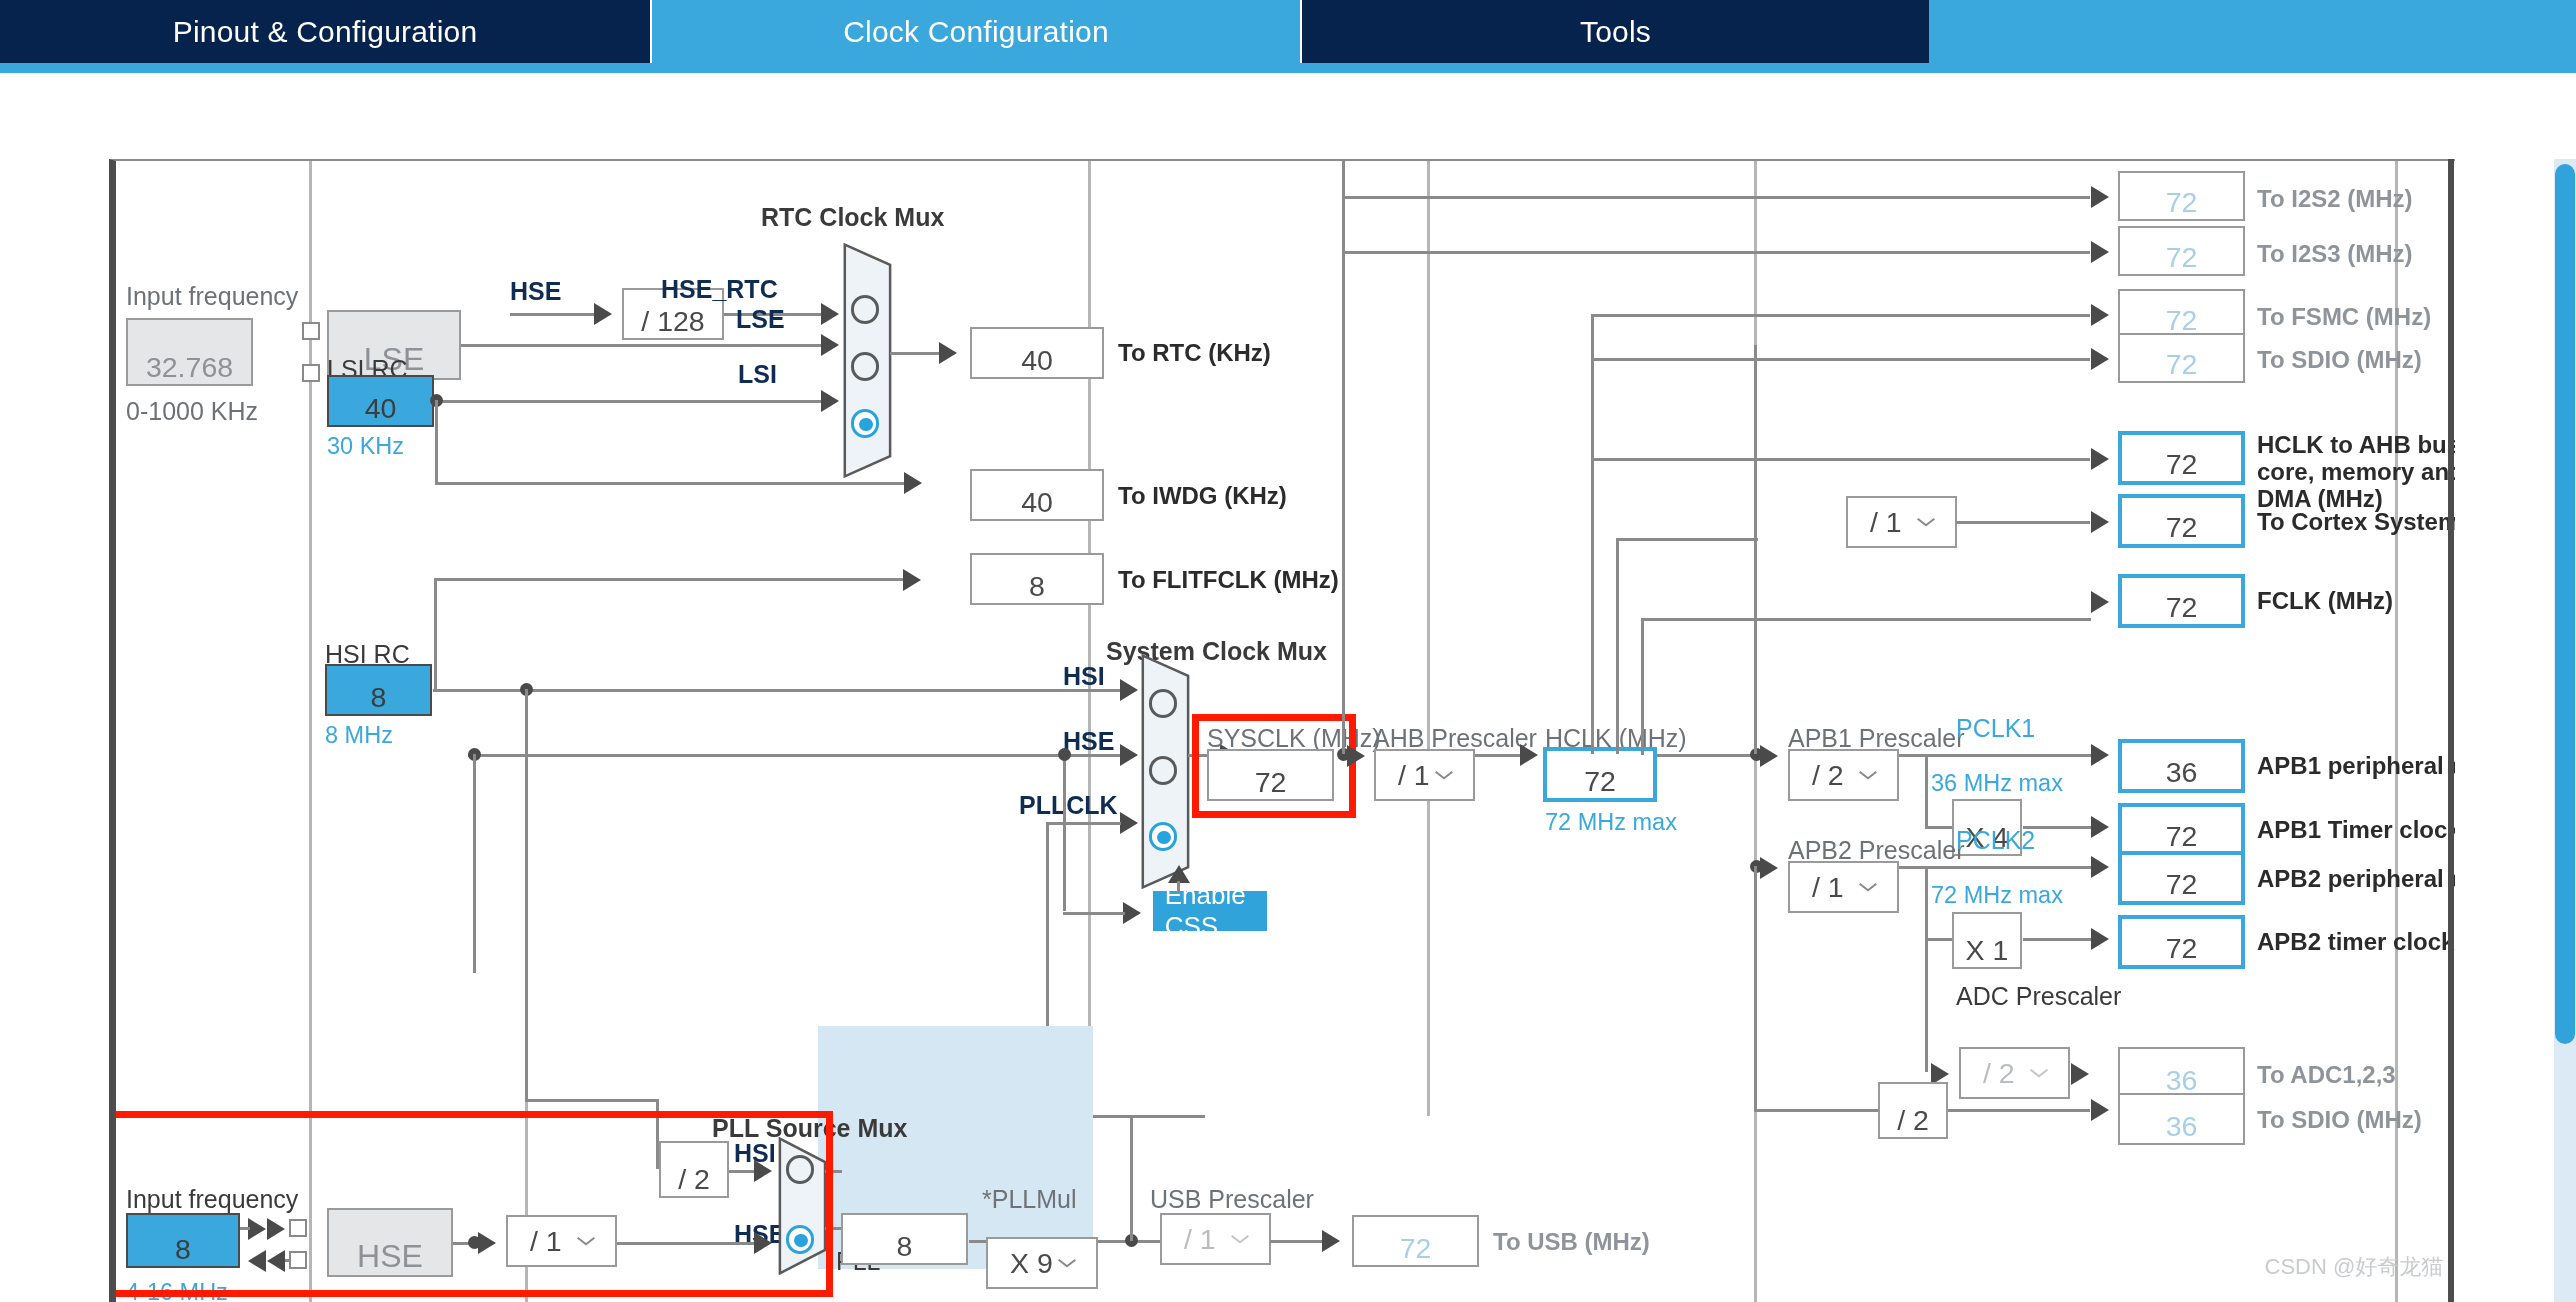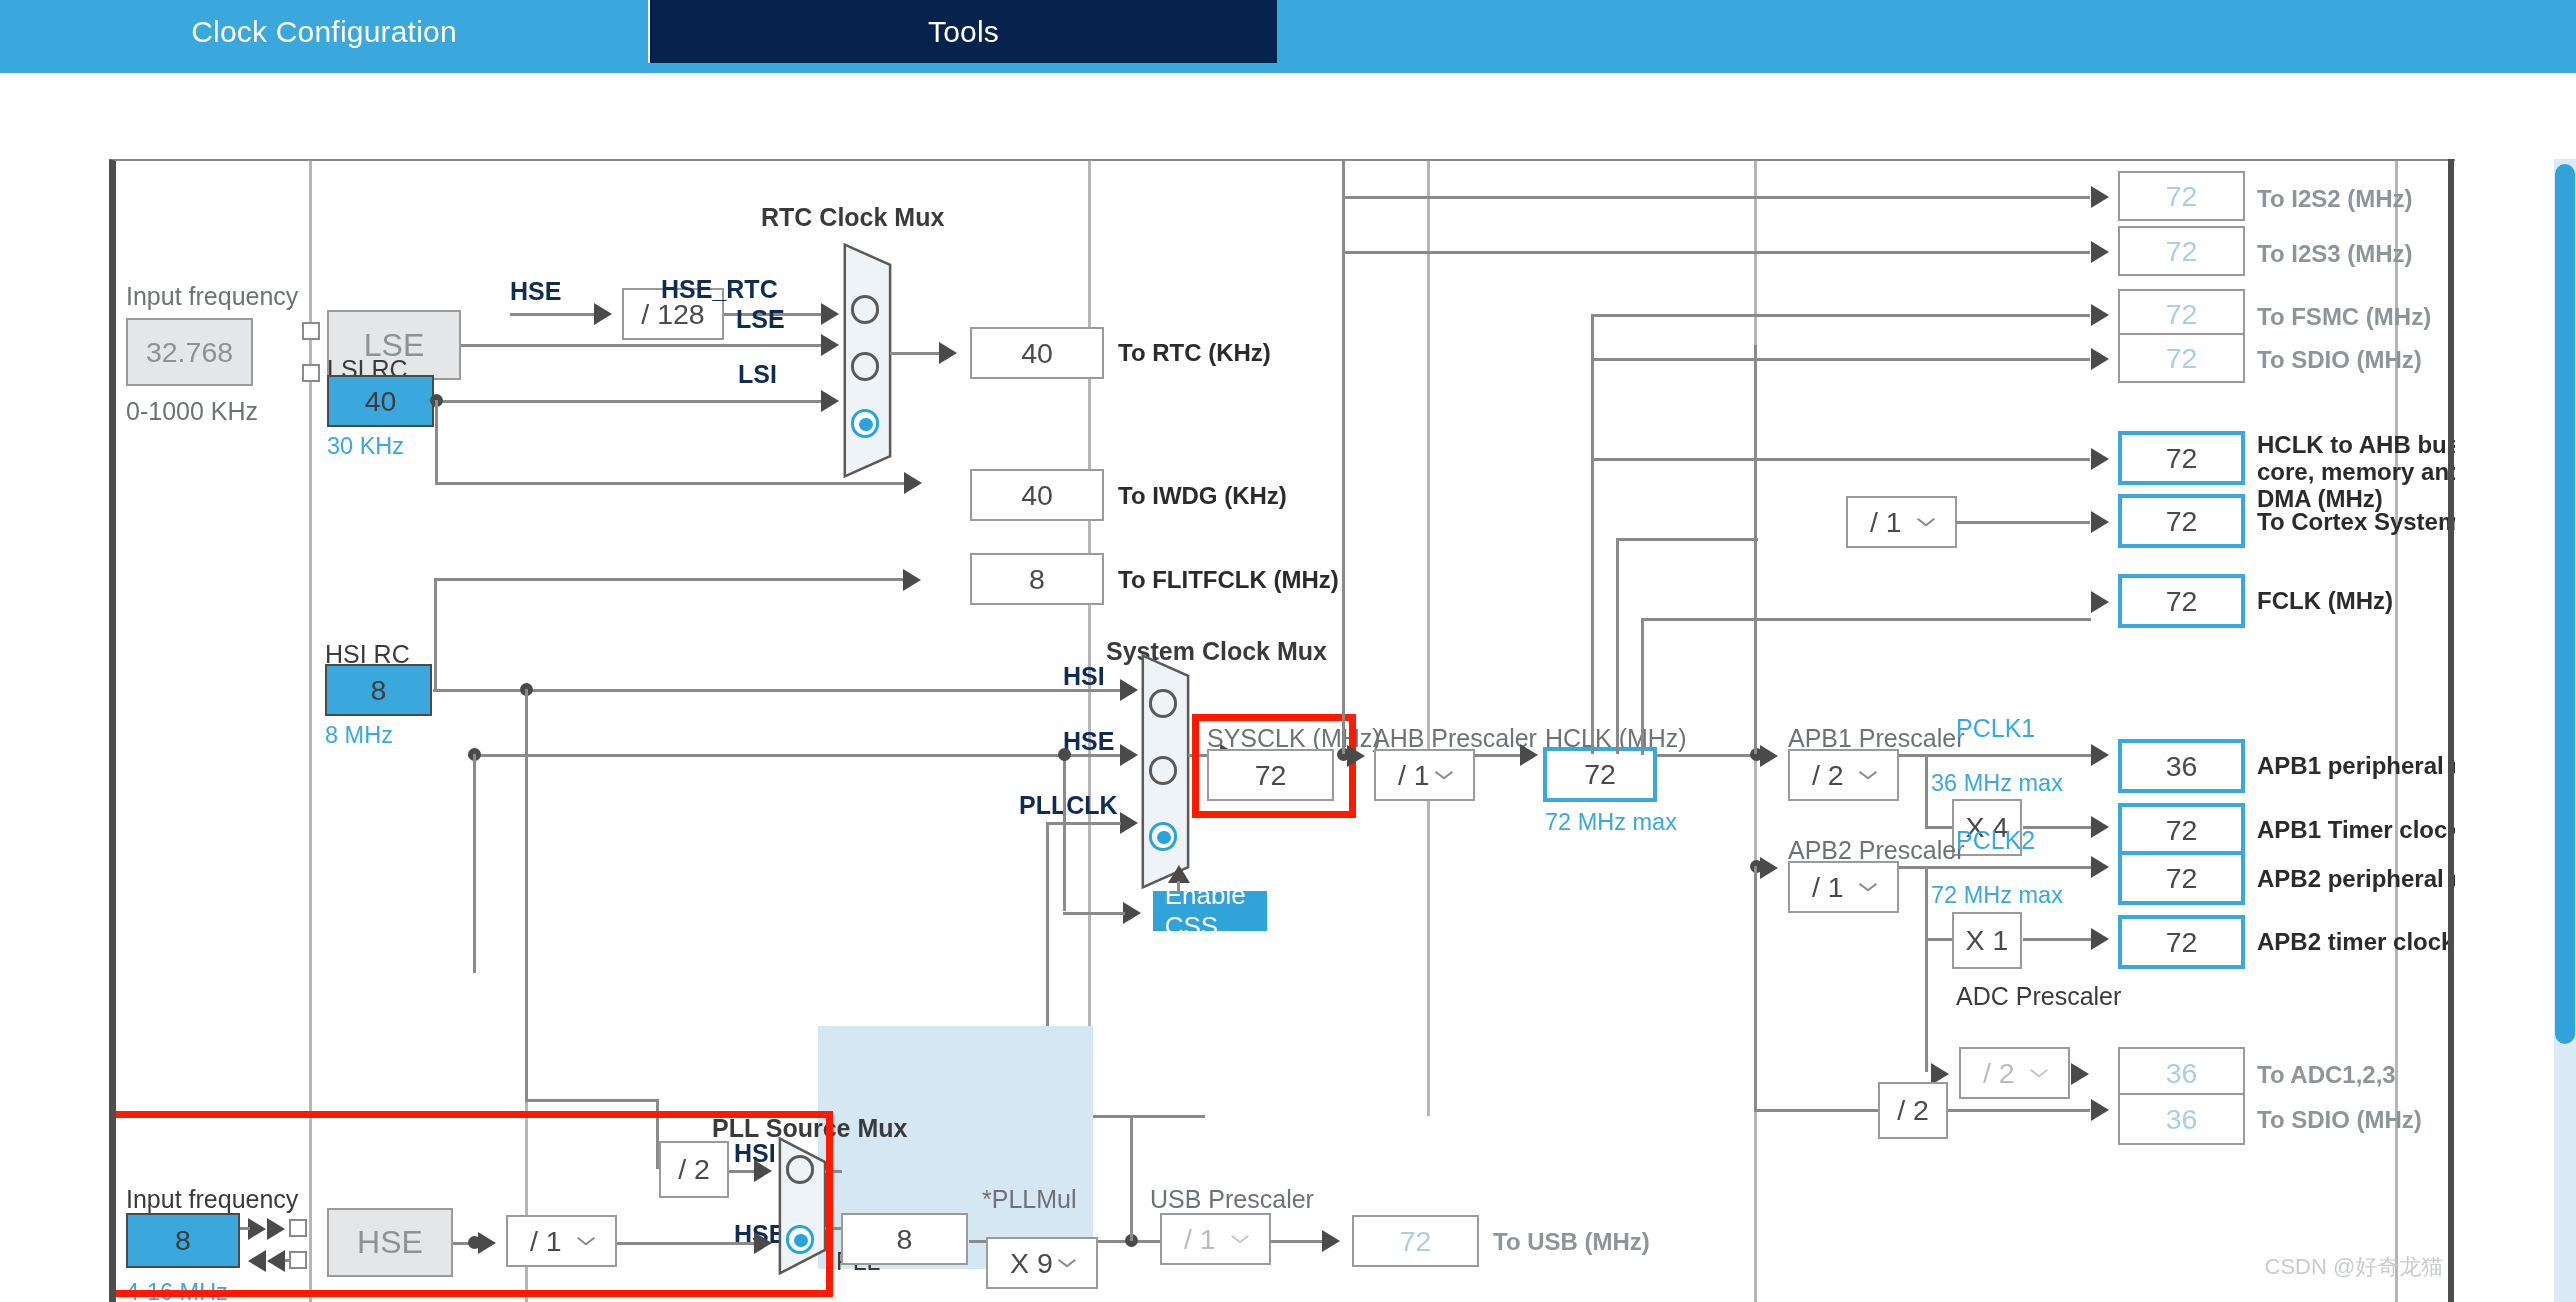--- a/index.html
+++ b/index.html
@@ -55,21 +55,21 @@
     position: absolute; left: 2448px; top: 159px; width: 5.9px; height: 1143px;
     background: #4d4d4d;
   }
 
   
   .vrule { position: absolute; width: 2.5px; background: #b6b6b6; }
 
   
   .box {
     position: absolute; background: #ffffff; border: 2.5px solid #9a9a9a;
-    display: flex; align-items: center; justify-content: center;
+    display: flex; align-items: flex-end; justify-content: center;
     color: #4a4a4a; font-size: 28.5px; user-select: none;
   }
   .box.blue   { border: 4.2px solid #3aa8dc; color: #4a4a4a; }
   .box.dim    { color: #a8cfe8; }
   .box.filled { background: #3aa8dc; border: 2.5px solid #4a4a4a; color: #3d3d3d; }
   .box.grey   { background: #e4e6e8; border: 2.5px solid #9a9a9a; color: #8d9296; }
   .box.osc    { background: #e4e6e8; border: 2.5px solid #9a9a9a; color: #8d9296; font-size: 32px; }
 
   .selbox {
     position: absolute; background: #ffffff; border: 2.5px solid #9a9a9a;
@@ -140,20 +140,23 @@
                 background: #31a3db; border-radius: 10px; }
 
   .watermark { position: absolute; right: 11.7px; bottom: 20px; color: #c9ccce; font-size: 22px; }
 </style>
 </head>
 <body>
 
 <div id="root">
 
   <div class="tabbar">
+    <div class="tab" style="width:652px">
+      <span>Pinout &amp; Configuration</span>
+    </div>
     <div class="tab active" style="width:650px">
       <span>Clock Configuration</span>
     </div>
     <div class="tab" style="width:627px;border-right:none">
       <span>Tools</span>
     </div>
   </div>
   <div class="tabbar-underline"></div>
 
   <div class="toolbar">

